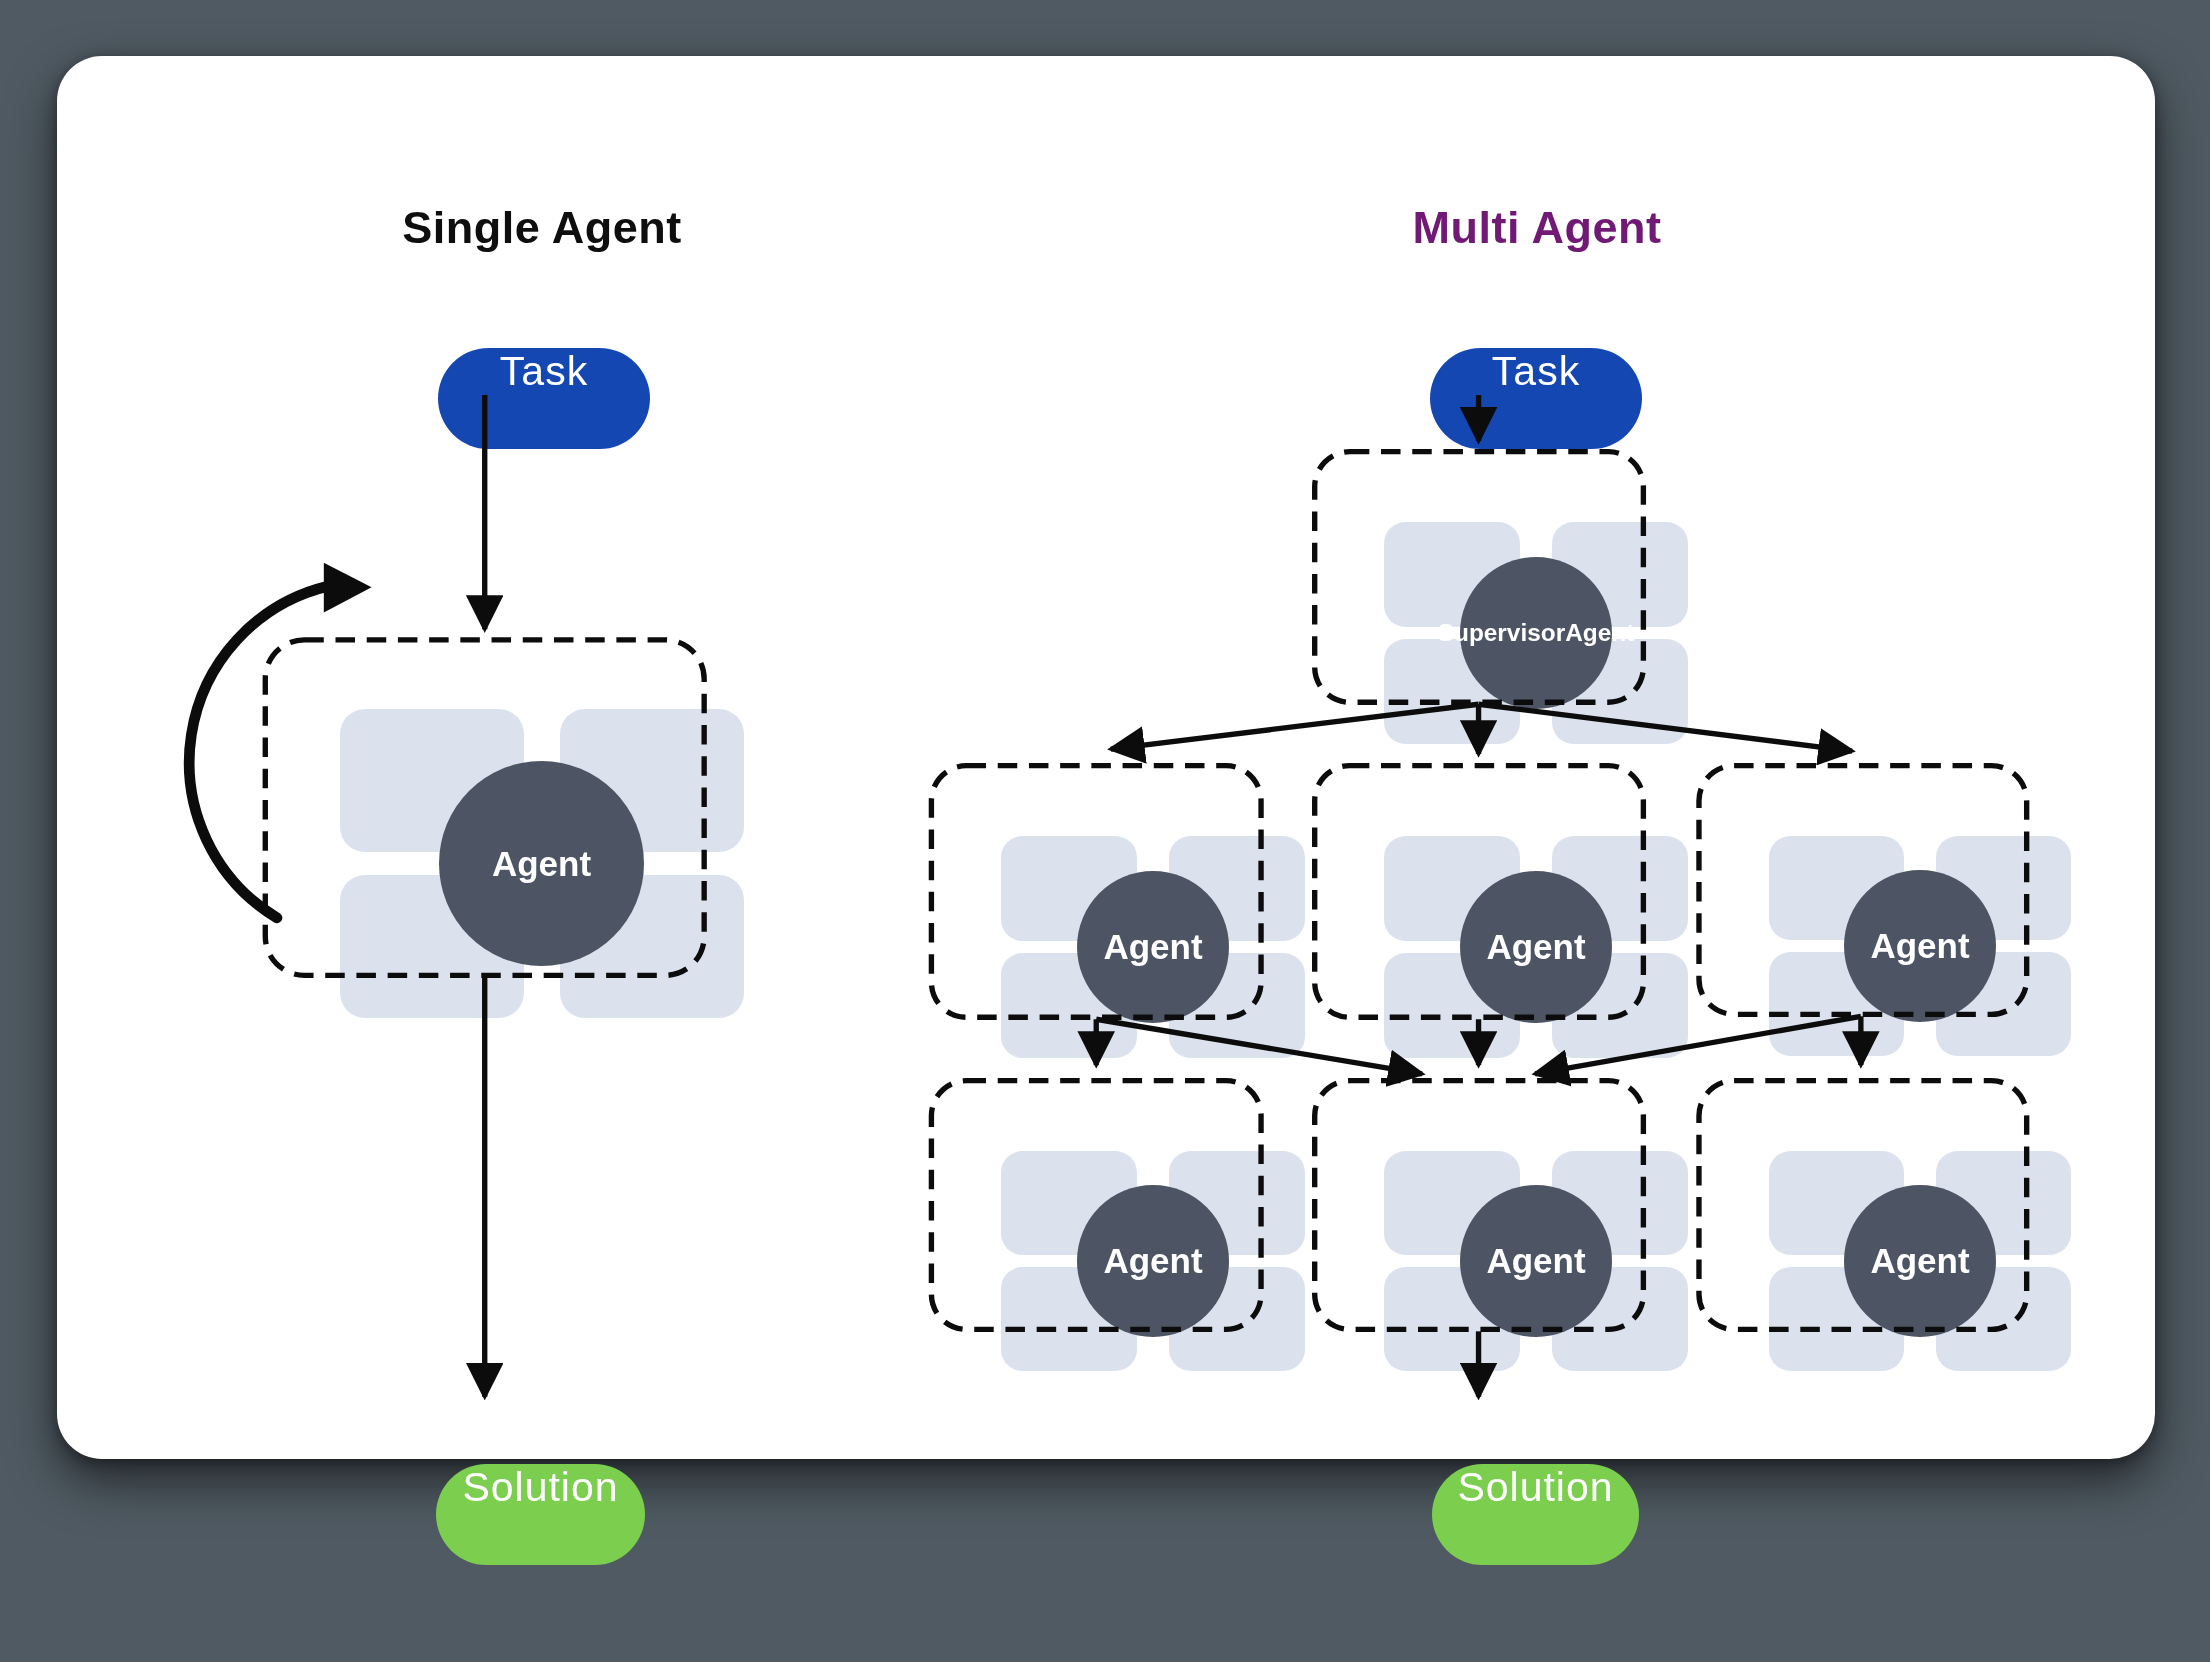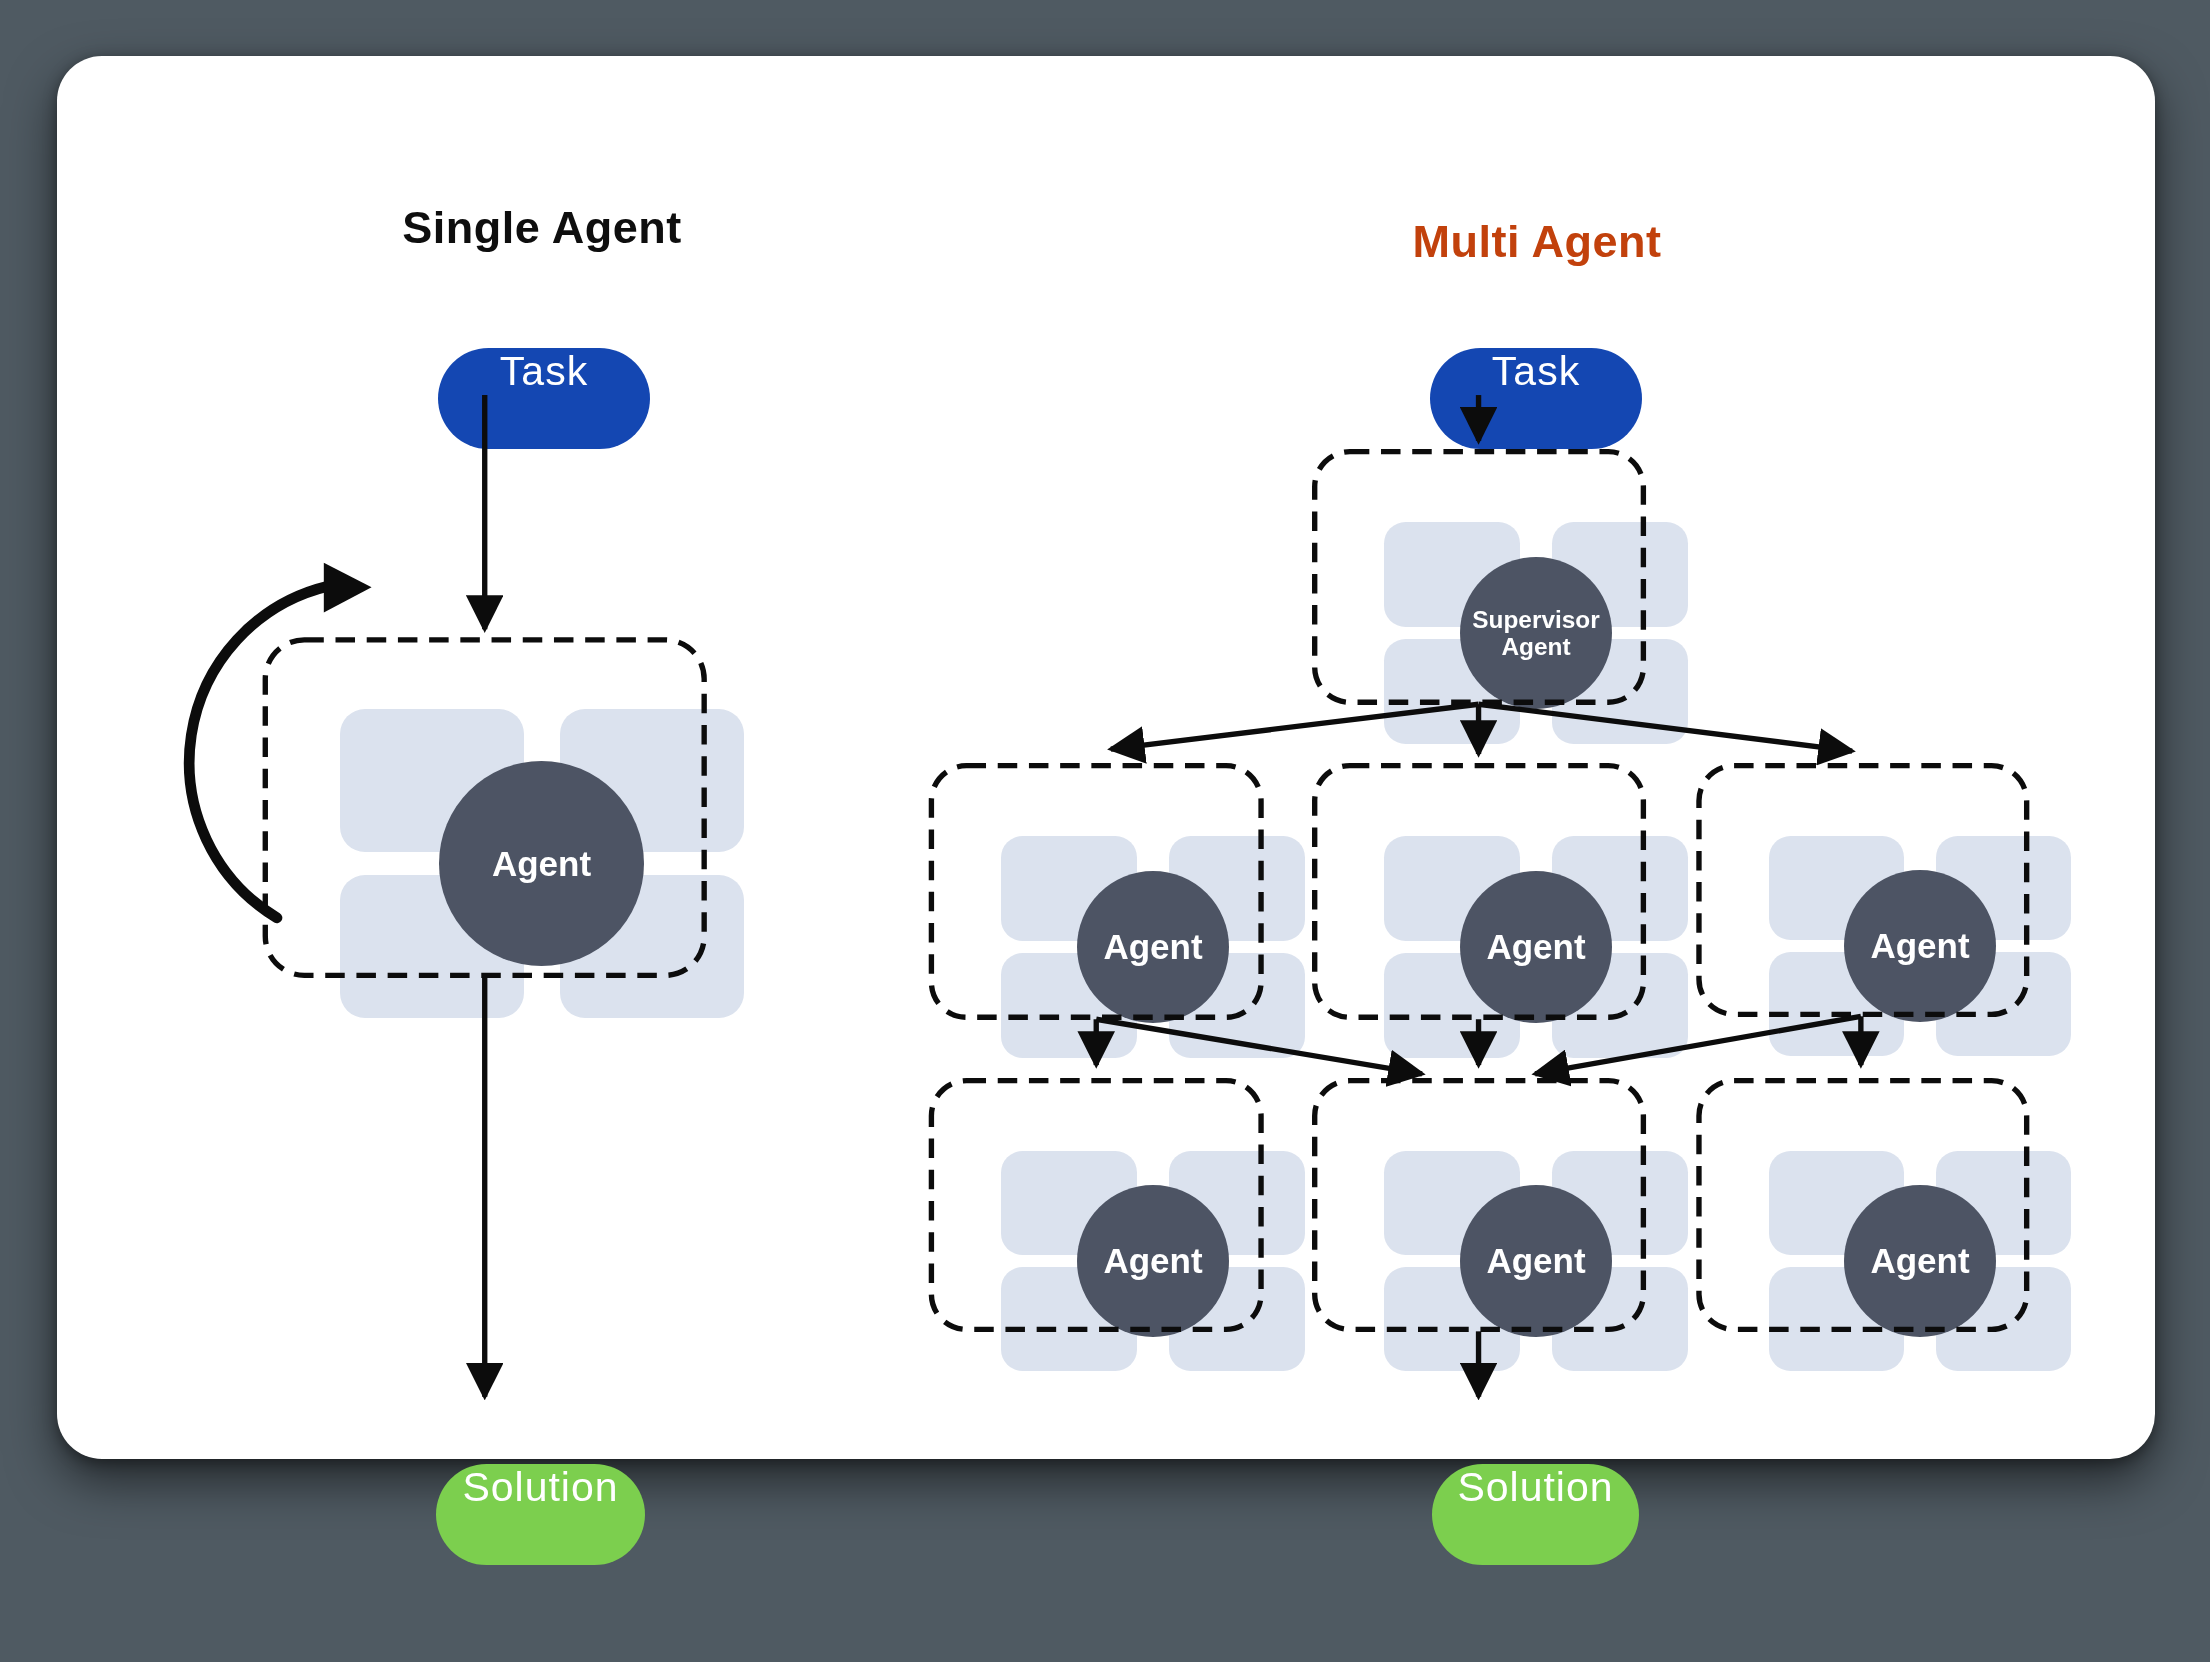--- a/index.html
+++ b/index.html
@@ -12,31 +12,31 @@
           radial-gradient(circle, rgba(104,110,118,0.75) 1.2px, transparent 1.6px),
           radial-gradient(circle, rgba(110,120,134,0.08) 6.3px, transparent 6.8px);
         background-size:22px 22px, 22px 22px;
         background-position:11.7px 11.7px, 11.7px 11.7px;}
   .title{position:absolute;transform:translateX(-50%);font-size:45px;font-weight:700;
          color:#0e0e0e;white-space:nowrap;letter-spacing:0.5px;}
   .pill{position:absolute;display:flex;align-items:flex-start;justify-content:center;
         color:#ffffff;font-size:41px;font-weight:400;letter-spacing:1px;border-radius:974px;}
   .tile{position:absolute;background:var(--tile,#dbe2ee);border-radius:23.4px;}
   .agent-circle{position:absolute;background:var(--circle,#4d5464);border-radius:50%;
-        display:flex;flex-direction:column;align-items:center;justify-content:center;
+        display:flex;flex-direction:row;align-items:center;justify-content:center;
         color:#ffffff;font-weight:700;text-align:center;line-height:1.12;}
   svg.overlay{position:absolute;left:0;top:0;width:2211px;height:1663px;pointer-events:none;}
 </style>
 </head>
 <body>
 
 <div class="stage" style="--page-bg: #4f5a62; --tile: #dbe2ee; --circle: #4d5464;">
   <div class="card" style="background: none rgb(255, 255, 255);">
     <div class="title" id="title-left" style="left: 485px; top: 146px; color: rgb(14, 14, 14);">Single Agent</div>
-    <div class="title" id="title-right" style="left: 1480px; top: 160px; color: #c2410c;">Multi Agent</div>
+    <div class="title" id="title-right" style="left: 1480px; top: 146px; color: #701a75;">Multi Agent</div>
     <div id="nodes">
         <div class="pill" style="left: 381px; top: 292px; width: 212px; height: 101px; background: rgb(20, 71, 178);">
           <span>Task</span>
         </div>
         <div class="pill" style="left: 1373px; top: 292px; width: 212px; height: 101px; background: rgb(20, 71, 178);">
           <span>Task</span>
         </div>
         <div class="pill" style="left: 379px; top: 1408px; width: 209px; height: 101px; background: rgb(124, 207, 78);">
           <span>Solution</span>
         </div>

